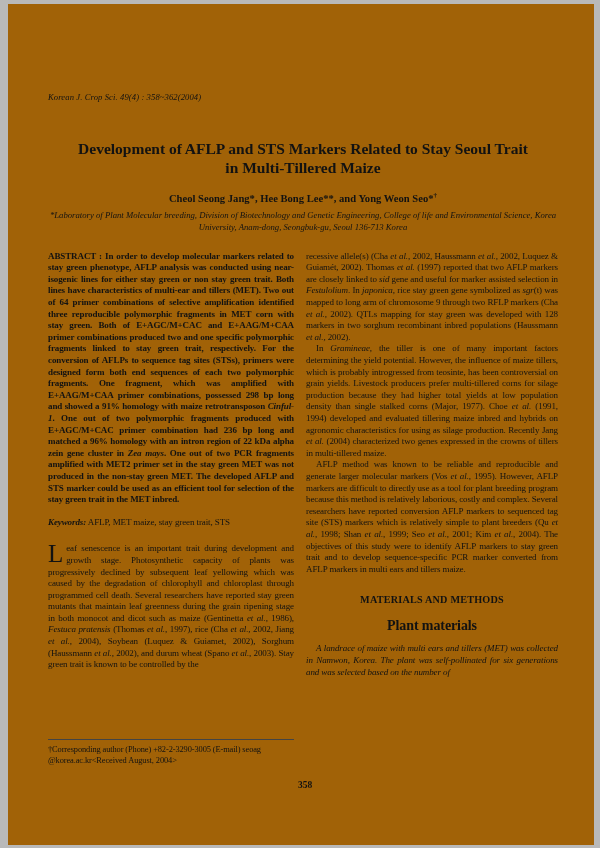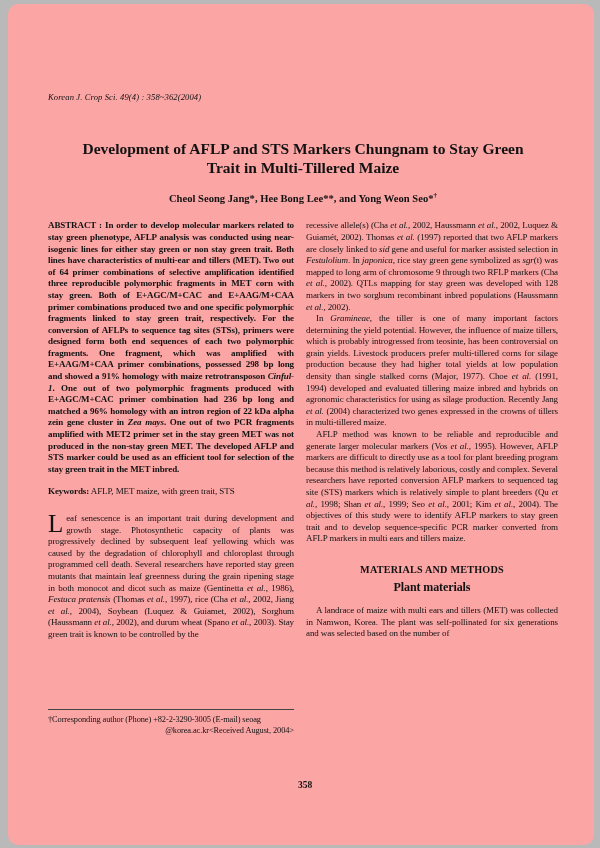--- a/index.html
+++ b/index.html
@@ -8,22 +8,21 @@
     width: 600px; height: 848px;
     background: #b9b9b9;
     position: relative;
     font-family: "Liberation Serif", serif;
     color: #121212;
     overflow: hidden;
   }
   .page {
     position: absolute; left: 8px; top: 4px;
     width: 586px; height: 841px;
-    background: #fca5a5;
-    border-radius: 10px;
+    background: #a16207;
   }
   .content { padding: 0 36px 0 40px; }
 
   .journal-header {
     margin-top: 88px;
     font-style: italic;
     font-size: 8.6px;
     letter-spacing: 0.1px;
   }
   .title {
@@ -61,83 +60,84 @@
     width: 246px;
     display: flex;
     flex-direction: column;
     min-height: 516px;
   }
   .col-right { width: 252px; }
   p { margin: 0; }
 
   .abstract { font-weight: bold; }
   .keywords { margin-top: 11px; }
-  .keywords .kw-label { font-weight: bold; }
+  .keywords .kw-label { font-weight: bold; font-style: italic; }
   .intro { margin-top: 15px; }
   .dropcap {
     float: left;
     font-size: 25px;
     line-height: 21px;
     padding-right: 3px;
   }
   .footnote-block { margin-top: auto; padding-top: 8px; }
   .footnote-rule { border-top: 1px solid #444; height: 0; margin-bottom: 4px; }
   .footnote {
     font-size: 8.4px;
     line-height: 11.2px;
     text-align: left;
     letter-spacing: -0.1px;
   }
-  .fn-row { display: flex; justify-content: flex-end; }
+  .fn-row { display: flex; justify-content: flex-start; }
 
   .indent { text-indent: 10px; }
   .section-heading {
     text-align: center;
     font-weight: bold;
     font-size: 10.2px;
     margin-top: 19px;
     letter-spacing: 0.2px;
   }
   .sub-heading {
     text-align: center;
     font-weight: bold;
-    font-size: 12px;
-    margin-top: 6px;
+    font-size: 14px;
+    margin-top: 14px;
   }
-  .pm-para { margin-top: 12px; }
+  .pm-para { margin-top: 12px; font-style: italic; }
 
   .page-number {
     position: absolute;
     top: 776px; left: 4px; width: 100%;
     text-align: center;
     font-weight: bold;
     font-size: 9.5px;
   }
 </style>
 </head>
 <body>
 
 <div class="page">
   <div class="content">
 
     <div class="journal-header">Korean J. Crop Sci. 49(4) : 358~362(2004)</div>
 
-    <div class="title">Development of AFLP and STS Markers Chungnam to Stay Green Trait in Multi-Tillered Maize</div>
+    <div class="title">Development of AFLP and STS Markers Related to Stay Seoul Trait in Multi-Tillered Maize</div>
 
     <div class="authors">Cheol Seong Jang*, Hee Bong Lee**, and Yong Weon Seo*<sup>†</sup></div>
 
     <div class="affils">
+      <div>*Laboratory of Plant Molecular breeding, Division of Biotechnology and Genetic Engineering, College of life and Environmental Science, Korea University, Anam-dong, Seongbuk-gu, Seoul 136-713 Korea</div>
     </div>
 
     <div class="columns">
 
       <div class="col-left">
         <p class="abstract"><span class="abs-label">ABSTRACT : </span><span>In order to develop molecular markers related to stay green phenotype, AFLP analysis was conducted using near-isogenic lines for either stay green or non stay green trait. Both lines have characteristics of multi-ear and tillers (MET). Two out of 64 primer combinations of selective amplification identified three reproducible polymorphic fragments in MET corn with stay green. Both of E+AGC/M+CAC and E+AAG/M+CAA primer combinations produced two and one specific polymorphic fragments linked to stay green trait, respectively. For the conversion of AFLPs to sequence tag sites (STSs), primers were designed form both end sequences of each two polymorphic fragments. One fragment, which was amplified with E+AAG/M+CAA primer combinations, possessed 298 bp long and showed a 91% homology with maize retrotransposon <i>Cinful-1</i>. One out of two polymorphic fragments produced with E+AGC/M+CAC primer combination had 236 bp long and matched a 96% homology with an intron region of 22 kDa alpha zein gene cluster in <i>Zea mays</i>. One out of two PCR fragments amplified with MET2 primer set in the stay green MET was not produced in the non-stay green MET. The developed AFLP and STS marker could be used as an efficient tool for selection of the stay green trait in the MET inbred.</span></p>
 
-        <p class="keywords"><span class="kw-label">Keywords:</span><span> AFLP, MET maize, with green trait, STS</span></p>
+        <p class="keywords"><span class="kw-label">Keywords:</span><span> AFLP, MET maize, stay green trait, STS</span></p>
 
         <p class="intro"><span class="dropcap">L</span><span>eaf senescence is an important trait during development and growth stage. Photosynthetic capacity of plants was progressively declined by subsequent leaf yellowing which was caused by the degradation of chlorophyll and chloroplast through programmed cell death. Several researchers have reported stay green mutants that maintain leaf greenness during the grain ripening stage in both monocot and dicot such as maize (Gentinetta <i>et al.</i>, 1986), <i>Festuca pratensis</i> (Thomas <i>et al.</i>, 1997), rice (Cha <i>et al.</i>, 2002, Jiang <i>et al.</i>, 2004), Soybean (Luquez &amp; Guiamet, 2002), Sorghum (Haussmann <i>et al.</i>, 2002), and durum wheat (Spano <i>et al.</i>, 2003). Stay green trait is known to be controlled by the</span></p>
 
         <div class="footnote-block">
           <div class="footnote-rule"></div>
           <div class="footnote">
             <div>†Corresponding author  (Phone) +82-2-3290-3005 (E-mail)  seoag</div>
             <div class="fn-row">
               <span>@korea.ac.kr</span>
               <span>&lt;Received August, 2004&gt;</span>

